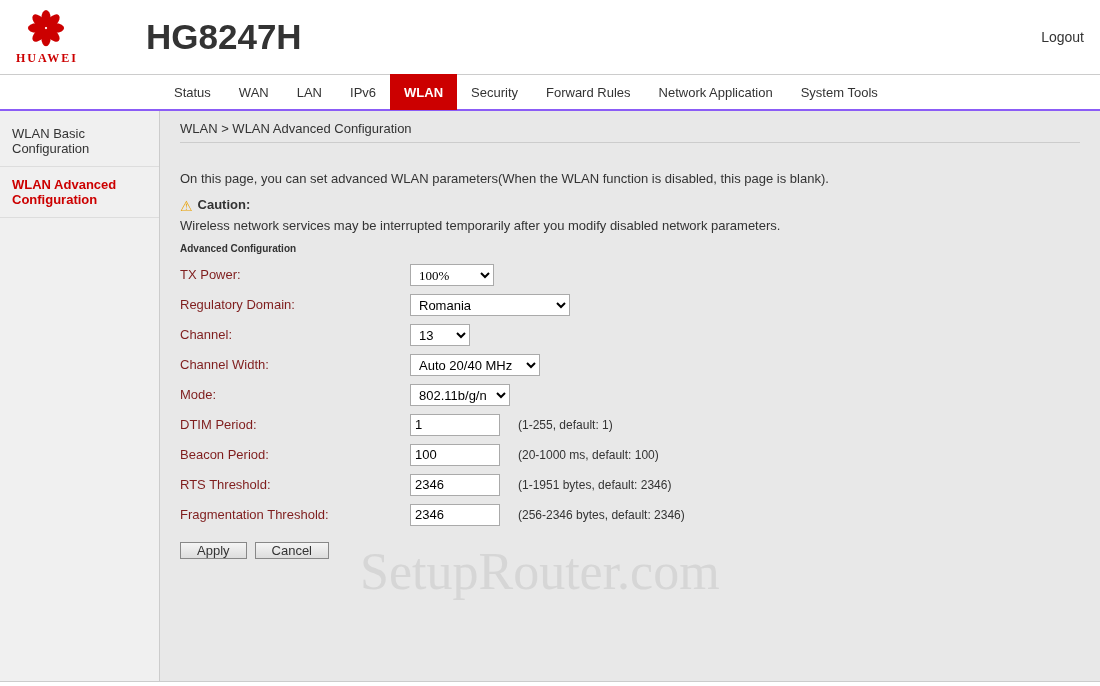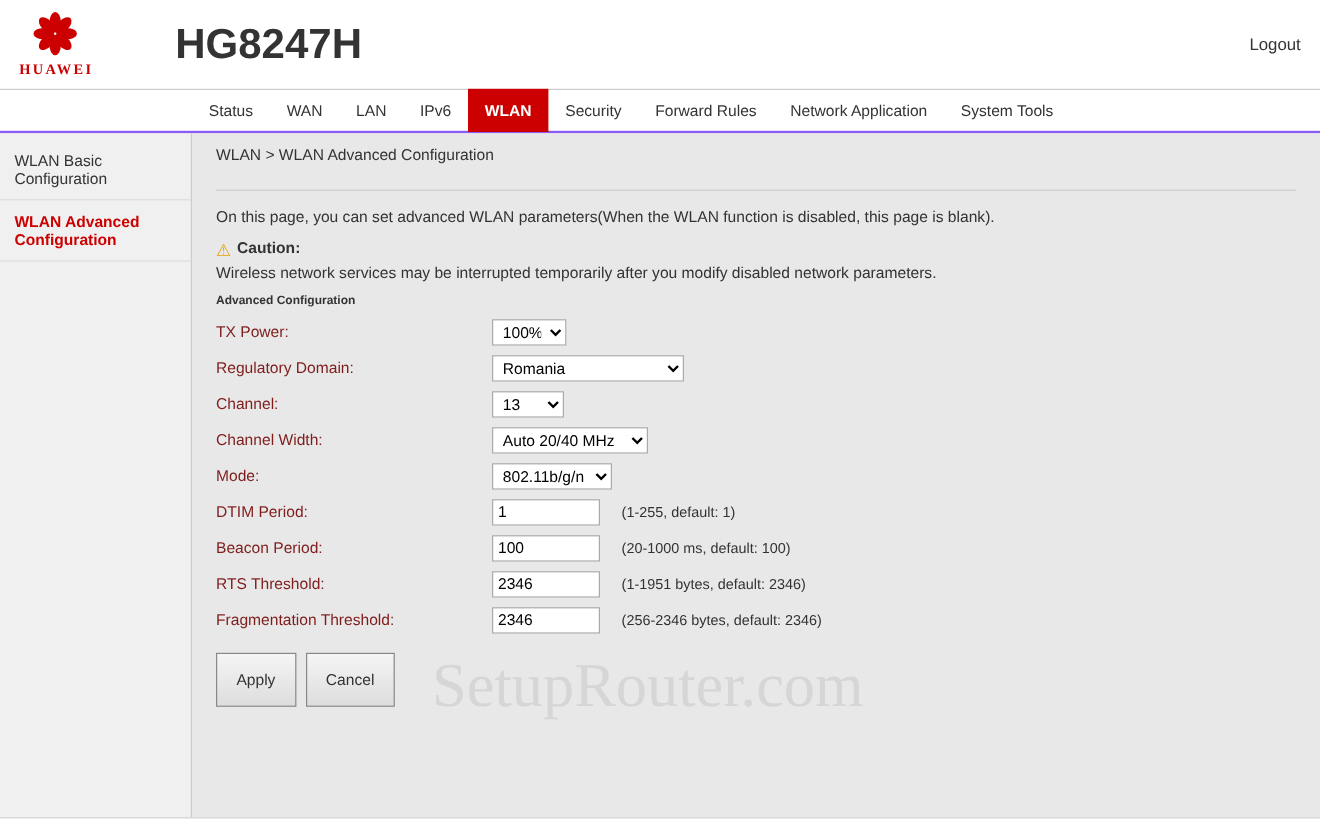--- a/index.html
+++ b/index.html
@@ -82,22 +82,22 @@
     #content {
       flex: 1;
       background: #e8e8e8;
       padding: 10px 20px 20px 20px;
       position: relative;
     }
 
     #breadcrumb {
       font-size: 13px;
       color: #333;
-      margin-bottom: 12px;
-      padding-bottom: 22px;
+      margin-bottom: 26px;
+      padding-bottom: 6px;
       border-bottom: 1px solid #ccc;
     }
 
     #page-description {
       font-size: 13px;
       color: #333;
       margin-bottom: 8px;
       line-height: 1.5;
     }
 
@@ -168,35 +168,35 @@
       background: #fff;
       padding: 2px 4px;
       font-size: 13px;
       height: 22px;
     }
 
     input[type="text"] {
       width: 90px;
     }
 
-    .select-tx { width: 62px; }
+    .select-tx { width: 84px; font-family: Liberation Serif, serif; }
     .select-reg { width: 160px; }
     .select-channel { width: 60px; }
     .select-width { width: 130px; }
     .select-mode { width: 100px; }
 
     
     #button-row {
       margin-top: 16px;
       display: flex;
       gap: 8px;
     }
 
     .action-btn {
-      padding: 14px 16px;
+      padding: 0 16px;
       border: 1px solid #888;
       background: linear-gradient(to bottom, #f5f5f5, #ddd);
       cursor: pointer;
       font-size: 13px;
       color: #333;
     }
 
     
     #watermark {
       position: absolute;

